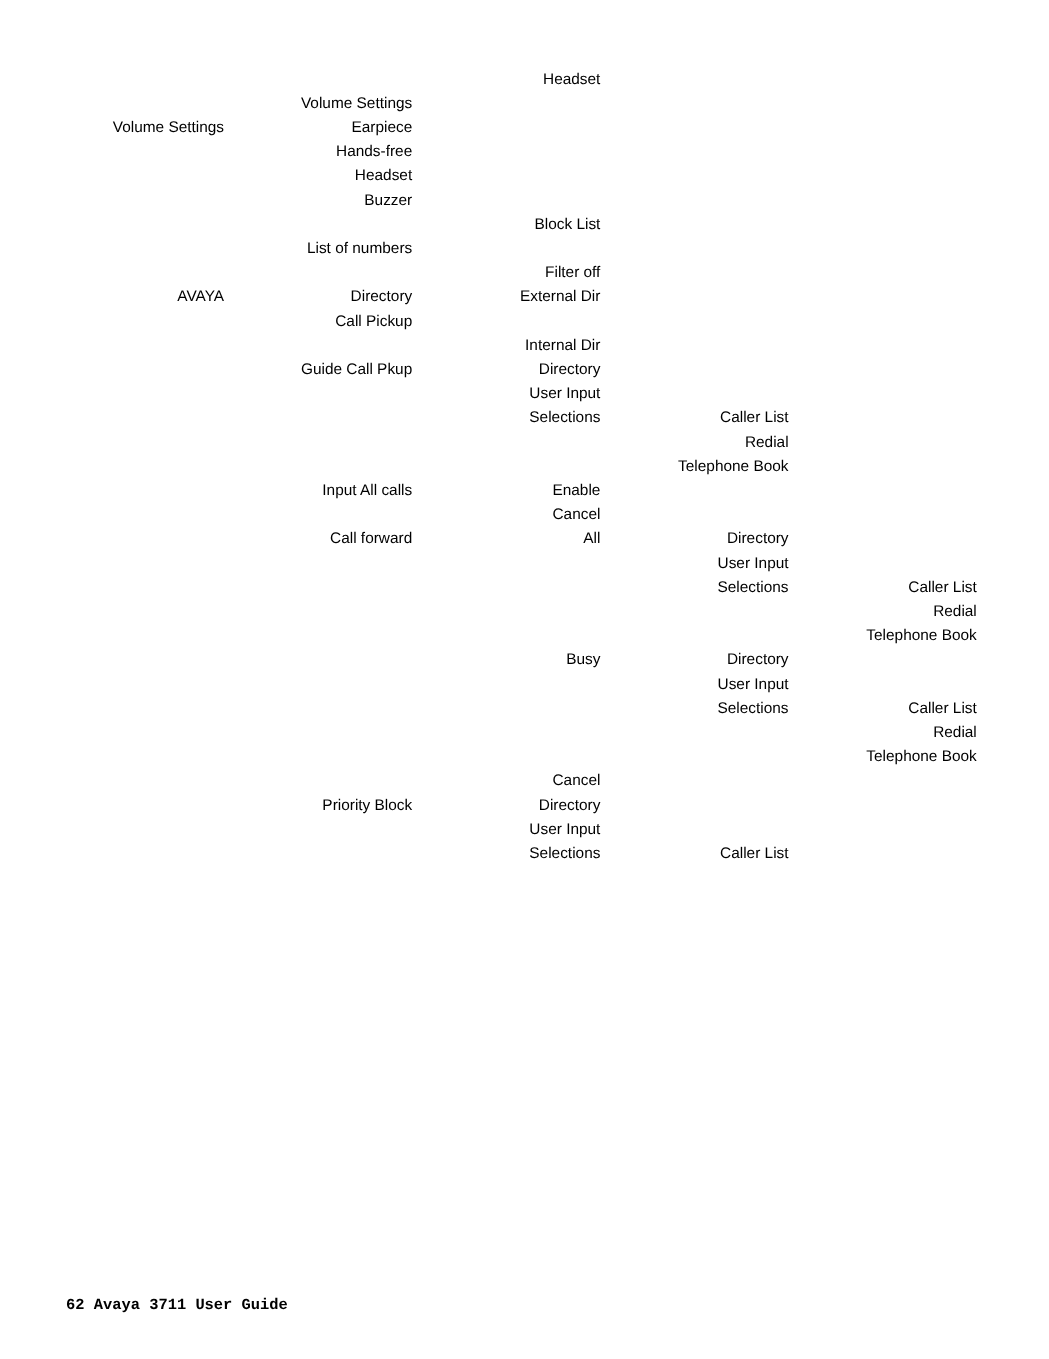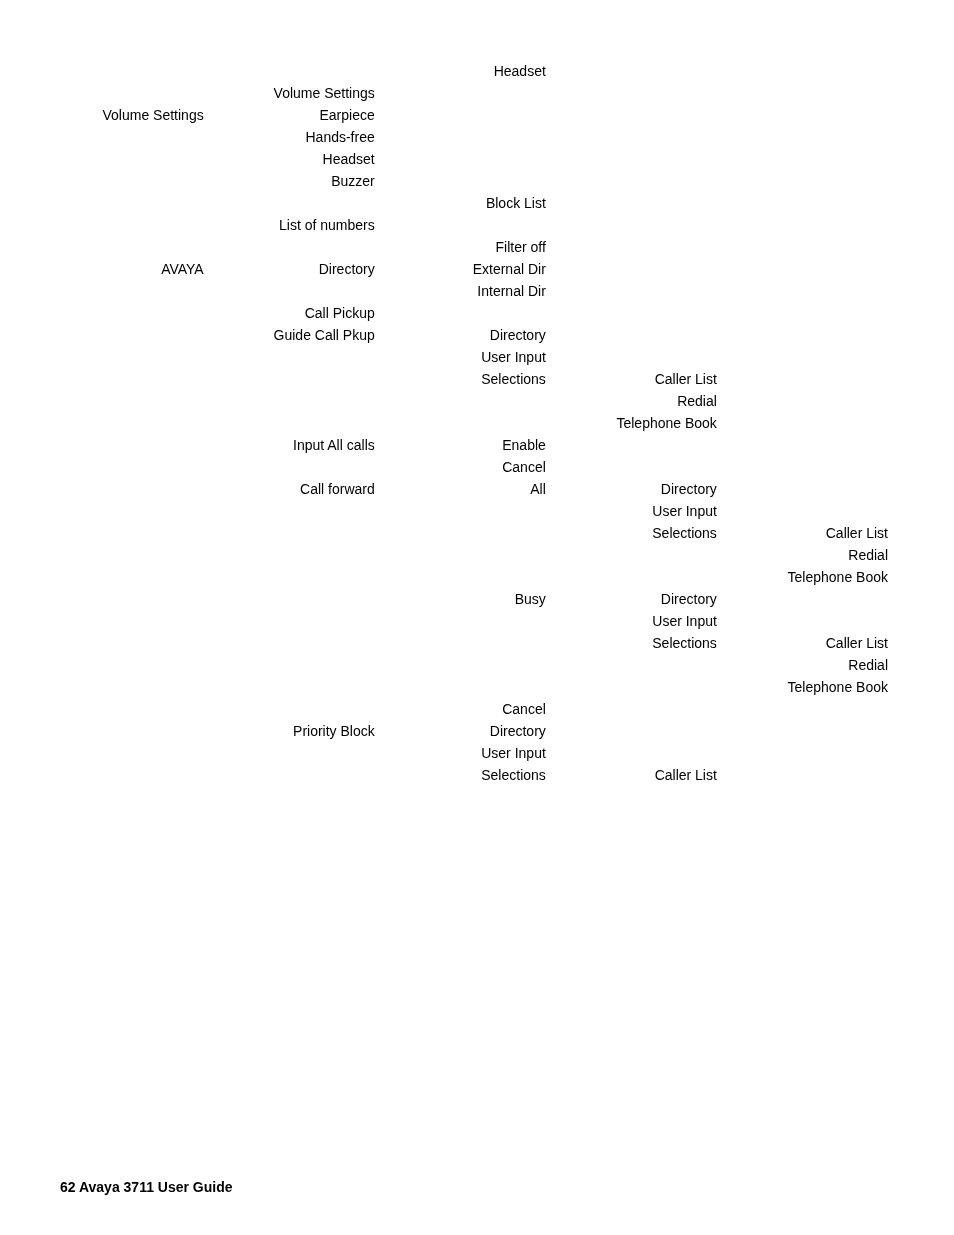--- a/index.html
+++ b/index.html
@@ -30,20 +30,21 @@
     .col3 { width: 160px; }
     .col4 { width: 160px; }
     .col5 { width: 160px; }
 
     .footer {
       position: absolute;
       bottom: 40px;
       left: 60px;
       font-weight: bold;
       font-size: 14px;
+      font-family: Liberation Mono, monospace;
     }
   </style>
 </head>
 <body>
 
 <div class="page">
   <table class="content-table">
     <colgroup>
       <col class="col1">
       <col class="col2">
@@ -117,29 +118,29 @@
         </tr>
         <tr>
           <td>AVAYA</td>
           <td>Directory</td>
           <td>External Dir</td>
           <td></td>
           <td></td>
         </tr>
         <tr>
           <td></td>
+          <td>Call Pickup</td>
+          <td></td>
+          <td></td>
+          <td></td>
+        </tr>
+        <tr>
+          <td></td>
           <td></td>
           <td>Internal Dir</td>
-          <td></td>
-          <td></td>
-        </tr>
-        <tr>
-          <td></td>
-          <td>Call Pickup</td>
-          <td></td>
           <td></td>
           <td></td>
         </tr>
         <tr>
           <td></td>
           <td>Guide Call Pkup</td>
           <td>Directory</td>
           <td></td>
           <td></td>
         </tr>

